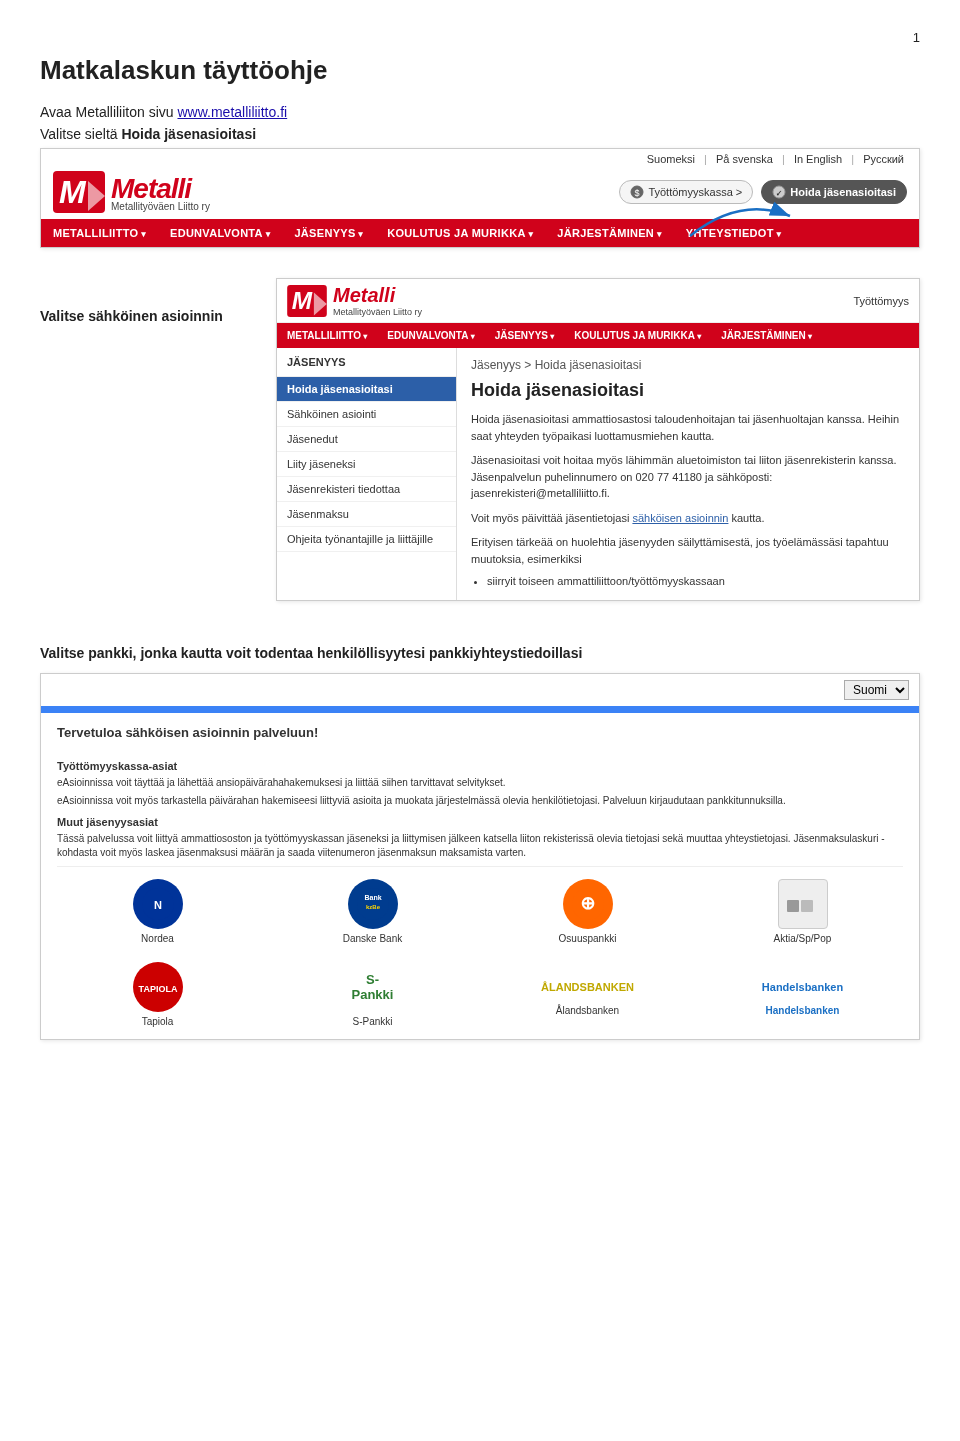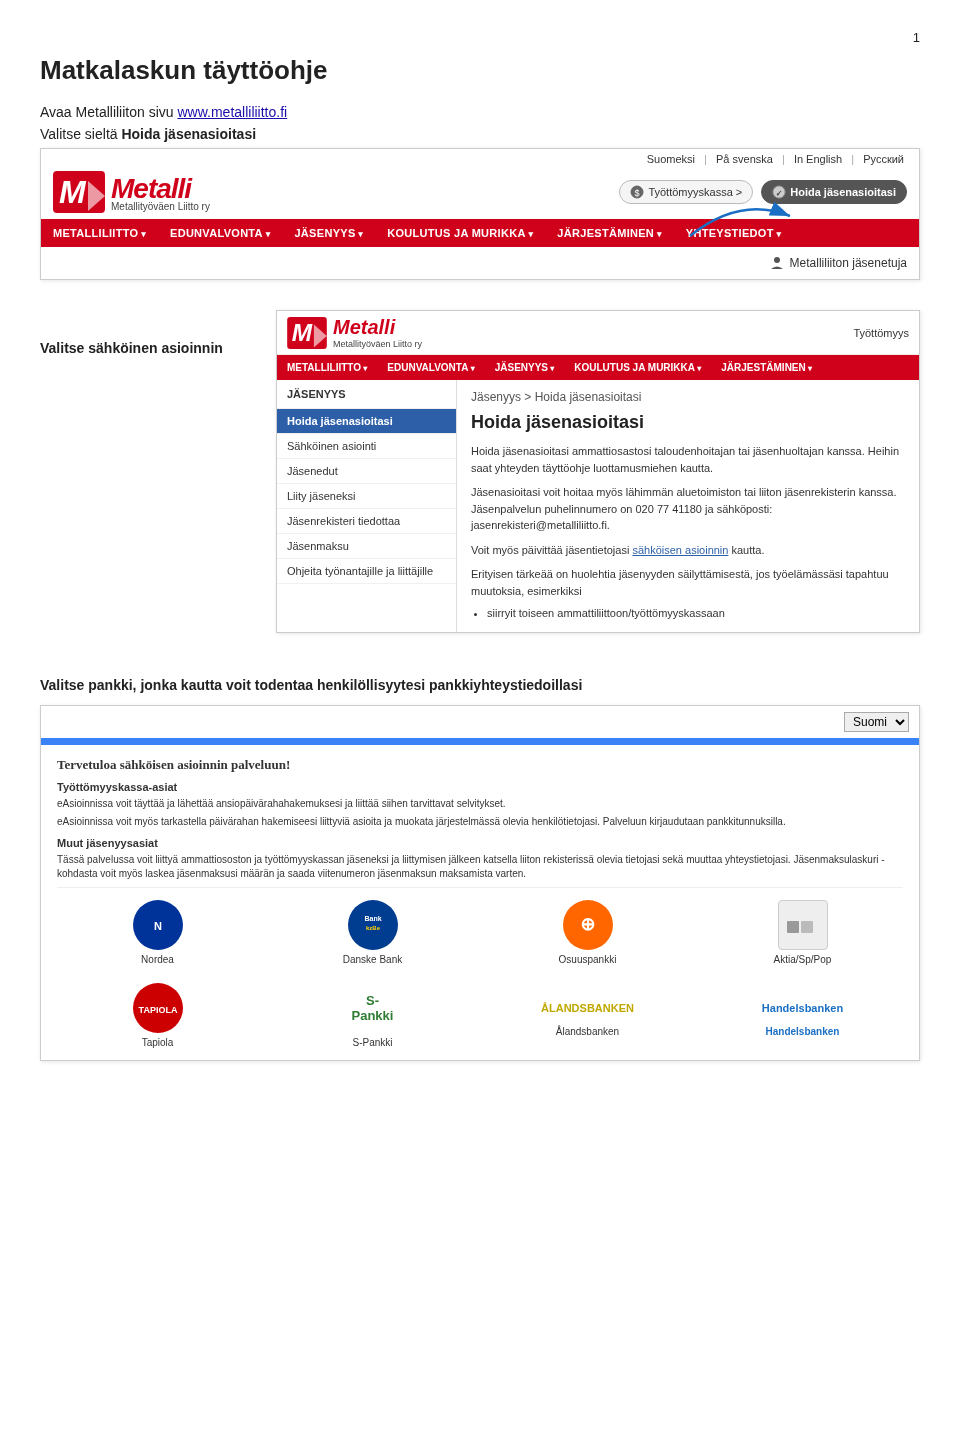--- a/index.html
+++ b/index.html
@@ -259,22 +259,21 @@
     }
 
     .screenshot3-body {
       padding: 12px 16px;
     }
 
     .welcome-title {
       font-size: 13px;
       font-weight: bold;
       color: #333;
-      margin-bottom: 8px;
-      font-family: Liberation Serif, serif;
+      margin-bottom: 20px;
     }
 
     .kassat-title {
       font-size: 11px;
       font-weight: bold;
       color: #333;
       margin-bottom: 4px;
       margin-top: 8px;
     }
 
@@ -452,28 +451,20 @@
 
     <div class="metalli-nav">
       <div class="metalli-nav-item">METALLILIITTO</div>
       <div class="metalli-nav-item">EDUNVALVONTA</div>
       <div class="metalli-nav-item">JÄSENYYS</div>
       <div class="metalli-nav-item">KOULUTUS JA MURIKKA</div>
       <div class="metalli-nav-item">JÄRJESTÄMINEN</div>
       <div class="metalli-nav-item">YHTEYSTIEDOT</div>
     </div>
 
-    <div class="metalli-membership-bar">
-
-      <svg width="16" height="16" viewBox="0 0 16 16" style="margin-right:5px;">
-        <circle cx="8" cy="5" r="3" fill="#555"></circle>
-        <path d="M2 14 Q8 9 14 14" fill="#555"></path>
-      </svg>
-      <span>Metalliliiton jäsenetuja</span>
-    </div>
   </div>
 
   <svg class="blue-arrow-1" width="120" height="60" viewBox="0 0 120 60">
     <defs>
       <marker id="ah1" markerWidth="8" markerHeight="6" refX="8" refY="3" orient="auto">
         <polygon points="0 0, 8 3, 0 6" fill="#1a6fc4"></polygon>
       </marker>
     </defs>
     <path d="M10 50 Q60 10 110 30" stroke="#1a6fc4" stroke-width="2.5" fill="none" marker-end="url(#ah1)"></path>
   </svg>
@@ -517,21 +508,21 @@
           <div class="sidebar-item">Jäsenedut</div>
           <div class="sidebar-item">Liity jäseneksi</div>
           <div class="sidebar-item">Jäsenrekisteri tiedottaa</div>
           <div class="sidebar-item">Jäsenmaksu</div>
           <div class="sidebar-item">Ohjeita työnantajille ja liittäjille</div>
         </div>
 
         <div class="screenshot2-content">
           <div class="breadcrumb-bar">Jäsenyys &gt; Hoida jäsenasioitasi</div>
           <div class="page-heading">Hoida jäsenasioitasi</div>
-          <p class="content-para">Hoida jäsenasioitasi ammattiosastosi taloudenhoitajan tai jäsenhuoltajan kanssa. Heihin saat yhteyden täyttöohje luottamusmiehen kautta.</p>
+          <p class="content-para">Hoida jäsenasioitasi ammattiosastosi taloudenhoitajan tai jäsenhuoltajan kanssa. Heihin saat yhteyden työpaikasi luottamusmiehen kautta.</p>
           <p class="content-para">Jäsenasioitasi voit hoitaa myös lähimmän aluetoimiston tai liiton jäsenrekisterin kanssa. Jäsenpalvelun puhelinnumero on 020 77 41180 ja sähköposti: jasenrekisteri@metalliliitto.fi.</p>
           <p class="content-para">
             Voit myös päivittää jäsentietojasi <span class="highlight">sähköisen asioinnin</span> kautta.
           </p>
           <p class="content-para">Erityisen tärkeää on huolehtia jäsenyyden säilyttämisestä, jos työelämässäsi tapahtuu muutoksia, esimerkiksi</p>
           <ul class="bullet-list">
             <li>siirryit toiseen ammattiliittoon/työttömyyskassaan</li>
           </ul>
         </div>
       </div>

